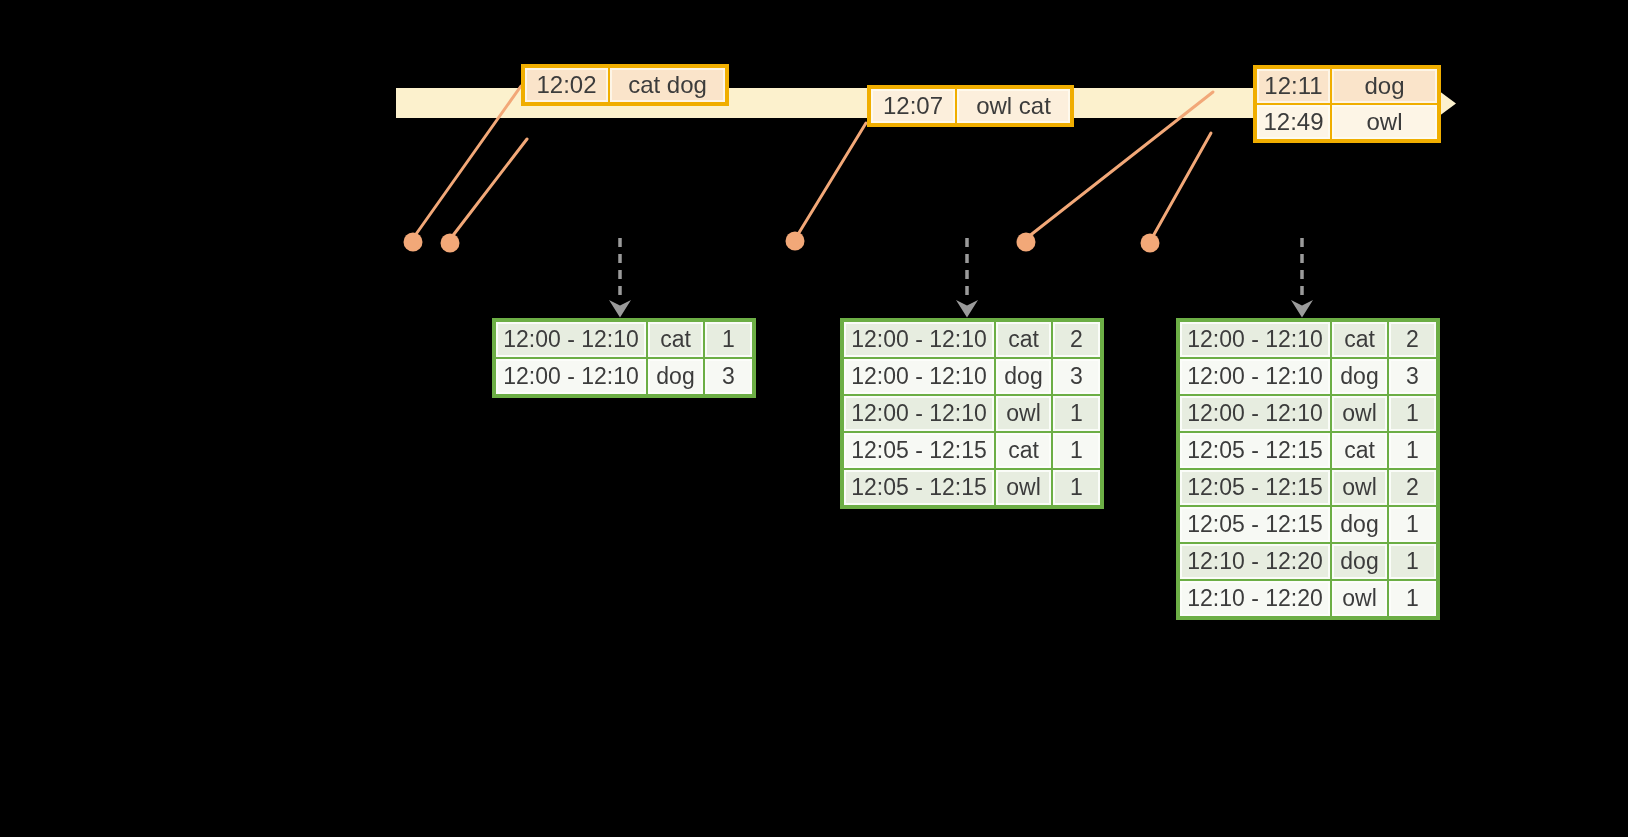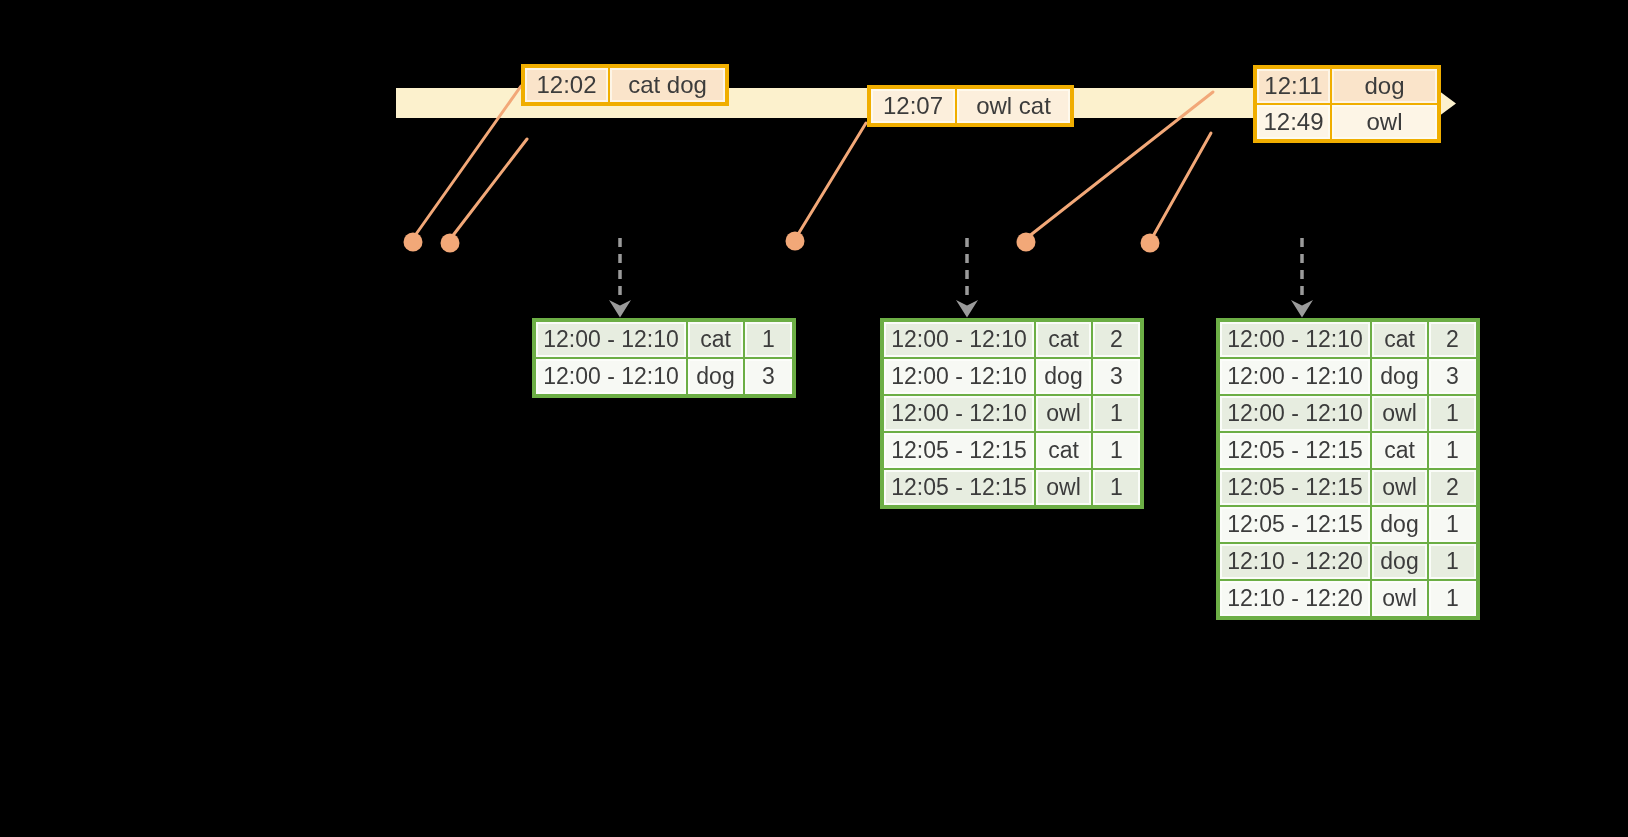--- a/index.html
+++ b/index.html
@@ -38,21 +38,21 @@
   .event-table td {
     border: 1px solid var(--event-border, #F0AE00);
     height: 36px; font-size: 24px;
     box-shadow: inset 0 0 0 2px rgba(255, 253, 246, 0.65);
   }
   .event-table tr:nth-child(odd)  td { background: var(--event-row-odd, #FAE4CA); }
   .event-table tr:nth-child(even) td { background: var(--event-row-even, #FDF5E6); }
   #event2 td { background: var(--event-single-row, #FCEFDC); }
 
   
-  .result-table { border: 3px solid var(--result-border, #6CAE45); margin-left: 40px; }
+  .result-table { border: 3px solid var(--result-border, #6CAE45); }
   .result-table td {
     border: 1px solid var(--result-border, #6CAE45);
     height: 37px; font-size: 23px;
     box-shadow: inset 0 0 0 2px rgba(252, 253, 251, 0.9);
   }
   .result-table tr:nth-child(odd)  td { background: var(--result-row-odd, #E7EDE0); }
   .result-table tr:nth-child(even) td { background: var(--result-row-even, #F7F9F4); }
 
   #event1  { left: 521px;  top: 64px;  width: 202px; }
   #event2  { left: 867px;  top: 85px;  width: 201px; }

